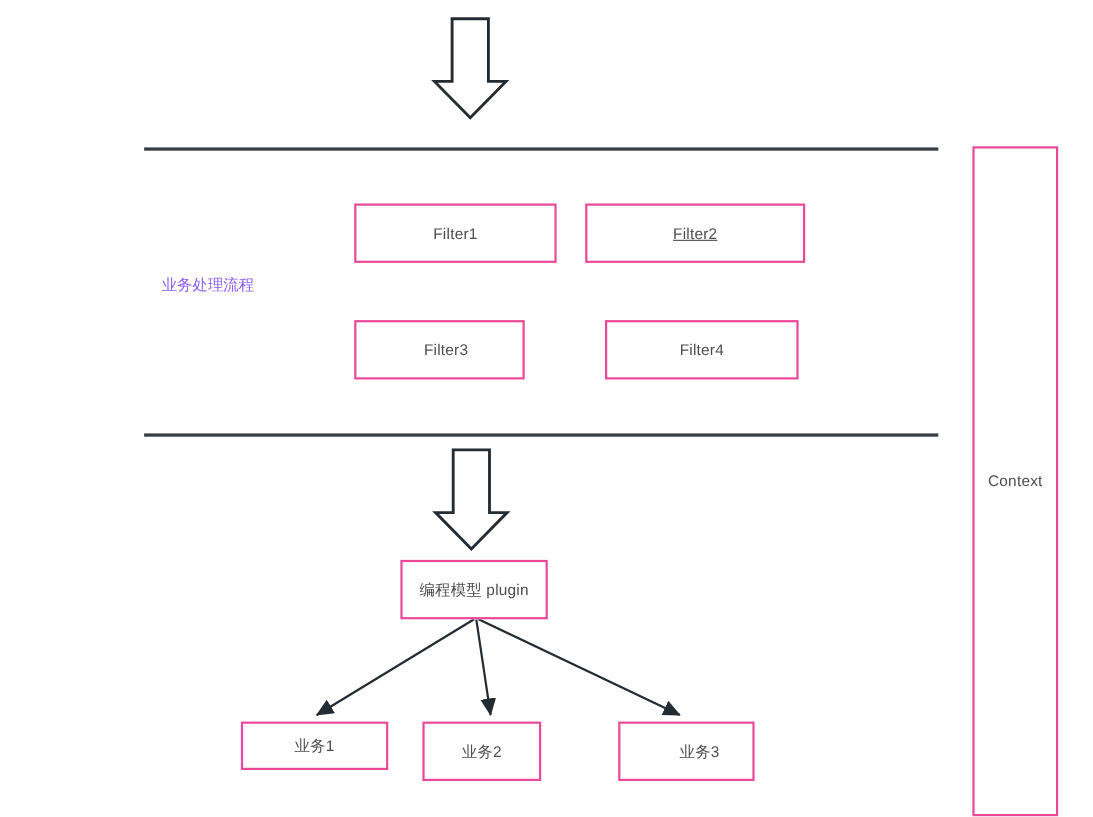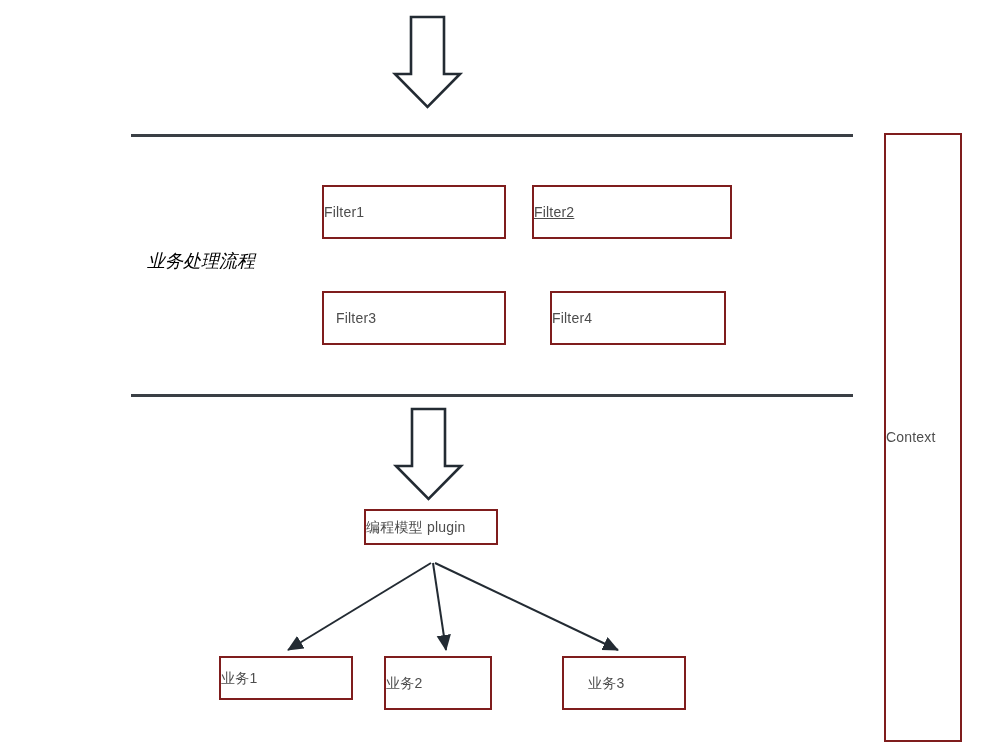--- a/index.html
+++ b/index.html
@@ -13,42 +13,41 @@
   #canvas {
     position: relative;
     width: 994px;
     height: 743px;
     background: #ffffff;
     overflow: hidden;
   }
   .box {
     position: absolute;
     box-sizing: border-box;
-    border: 2px solid #7f1d1d;
+    border: 2px solid #ec4899;
     background: #ffffff;
     display: flex;
     align-items: center;
-    justify-content: flex-start;
+    justify-content: center;
     color: #4d4d4d;
     font-size: 14px;
     letter-spacing: 0.2px;
   }
   .box-label {
     color: #4d4d4d;
     font-size: 14px;
     line-height: 1.2;
     white-space: nowrap;
   }
   .plain-label {
     position: absolute;
-    color: #000000;
-    font-size: 18px;
+    color: #8b5cf6;
+    font-size: 14px;
     white-space: nowrap;
     line-height: 1.2;
-    font-style: italic;
   }
   .hline {
     position: absolute;
     height: 0;
     border-top: 3px solid #3a3f45;
   }
   svg.overlay {
     position: absolute;
     left: 0;
     top: 0;
@@ -64,23 +63,23 @@
     height: 228px;
   }
   #context-box {
     left: 884px;
     top: 133px;
     width: 78px;
     height: 609px;
   }
   #filter1-box { left: 322px; top: 185px;  width: 184px; height: 54px; }
   #filter2-box { left: 532px; top: 185px;  width: 200px; height: 54px; text-decoration: underline; }
-  #filter3-box { left: 322px; top: 291px;  width: 184px; height: 54px; padding-left: 12px; }
+  #filter3-box { left: 322px; top: 291px;  width: 155px; height: 54px; padding-left: 12px; }
   #filter4-box { left: 550px; top: 291px;  width: 176px; height: 54px; }
-  #plugin-box  { left: 364px; top: 509px;  width: 134px; height: 36px; font-size: 15px; }
+  #plugin-box  { left: 364px; top: 509px;  width: 134px; height: 54px; font-size: 15px; }
   #biz1-box    { left: 219px; top: 656px;  width: 134px; height: 44px; }
   #biz2-box    { left: 384px; top: 656px;  width: 108px; height: 54px; }
   #biz3-box    { left: 562px; top: 656px;  width: 124px; height: 54px; padding-left: 24px; }
   #top-rule    { left: 131px; top: 134px;  width: 722px; }
   #bottom-rule { left: 131px; top: 394px;  width: 722px; }
   #flow-label  { left: 147px; top: 251px; }
 </style>
 </head>
 <body>
 

